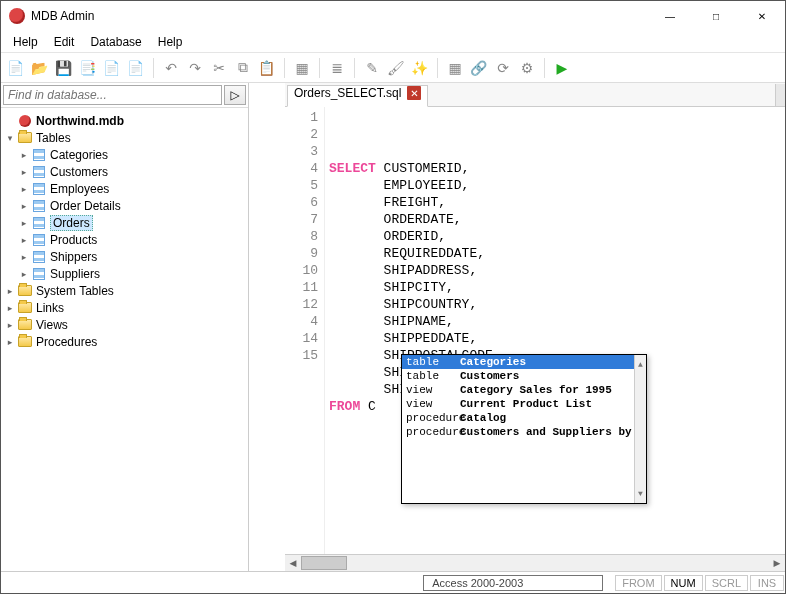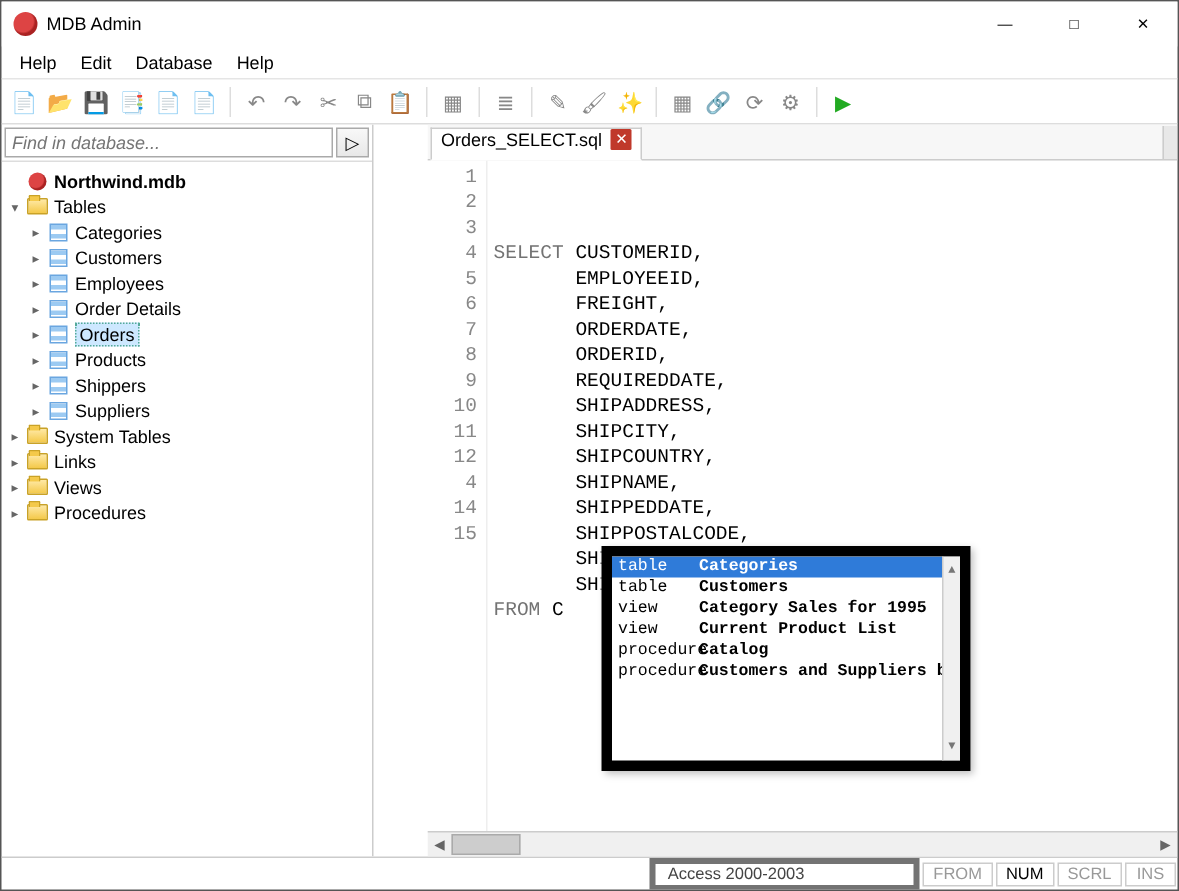--- a/index.html
+++ b/index.html
@@ -44,42 +44,42 @@
 .tab-row { display: flex; align-items: flex-end; height: 24px; border-bottom: 1px solid #ccc; background: #f7f7f7; padding-left: 2px; }
 .tab { display: flex; align-items: flex-start; height: 22px; padding: 0 6px; background: #fff; border: 1px solid #ccc; border-bottom: 1px solid #fff; margin-bottom: -1px; gap: 6px; font-size: 12px; }
 .tab .close-x { width: 14px; height: 14px; background: #c0392b; color: #fff; font-size: 10px; display: flex; align-items:center; justify-content:center; border-radius:1px; }
 .tab-row .right-strip { margin-left: auto; width: 10px; height: 22px; background: #e8e8e8; border-left: 1px solid #ccc; }
 
 
 .editor-wrap { flex: 1; display: flex; flex-direction: column; overflow: hidden; position: relative; }
 .editor { flex: 1; display: flex; font-family: Consolas, "Courier New", monospace; font-size: 13px; line-height: 17px; overflow: hidden; position: relative; }
 .gutter { width: 40px; text-align: right; padding: 2px 6px 2px 2px; color: #888; background: #fff; border-right: 1px solid #eee; }
 .code { flex: 1; padding: 2px 4px; white-space: pre; color: #000; position: relative; }
-.kw { color: #737373; font-weight: normal; }
+.kw { color: #ec4899; font-weight: bold; }
 .hscroll { height: 17px; background: #f0f0f0; border-top: 1px solid #ccc; position: relative; display:flex; align-items:center; }
 .hscroll .thumb { position: absolute; left: 16px; width: 46px; top: 1px; bottom: 1px; background: #cdcdcd; border: 1px solid #aaa; }
 .hscroll .arrow-l, .hscroll .arrow-r { width: 16px; height: 15px; display:flex; align-items:center; justify-content:center; color:#666; font-size:9px; }
 .hscroll .arrow-r { margin-left: auto; }
 
 
-.popup { position: absolute; left: 76px; top: 257px; width: 246px; height: 150px; background: #fff; border: 7px solid #000000; box-shadow: 2px 2px 5px rgba(0,0,0,0.25); display:flex; overflow:hidden; }
+.popup { position: absolute; left: 76px; top: 247px; width: 246px; height: 150px; background: #fff; border: 1px solid #000000; box-shadow: 2px 2px 5px rgba(0,0,0,0.25); display:flex; overflow:hidden; }
 .popup-list { flex:1; overflow:hidden; }
 .popup-row { display: flex; align-items: center; height: 14px; font-size: 11px; padding: 0 4px; }
 .popup-row .kind { width: 54px; color: #000; font-size: 11px; }
 .popup-row .name { font-weight: bold; }
 .popup-row.sel { background: #2f7bd9; color: #fff; }
 .popup-row.sel .kind { color: #fff; }
 .popup-scroll { width: 12px; background: #f0f0f0; border-left:1px solid #ccc; display:flex; flex-direction:column; justify-content:space-between; align-items:center; color:#777; font-size:8px; padding:1px 0;}
 
 
 .statusbar { height: 22px; border-top: 1px solid #ccc; display: flex; align-items: center; font-size: 11px; color: #444; }
 .statusbar .spacer { flex: 1; }
 .statusbar .cell { border: 1px solid #ccc; padding: 1px 6px; margin: 1px 1px; color: #999; min-width: 34px; text-align:center; }
 .statusbar .cell.active { color: #000; }
-.statusbar .access { border: 4px solid #737373; padding: 1px 8px; margin: 1px 1px; min-width: 180px; }
+.statusbar .access { border: 1px solid #737373; padding: 1px 8px; margin: 1px 11px; min-width: 180px; }
 </style>
 </head>
 <body>
 
 <div class="titlebar">
   <span class="app-icon"></span>
   <span class="title">MDB Admin</span>
   <div class="win-btn">—</div>
   <div class="win-btn">□</div>
   <div class="win-btn close">✕</div>

